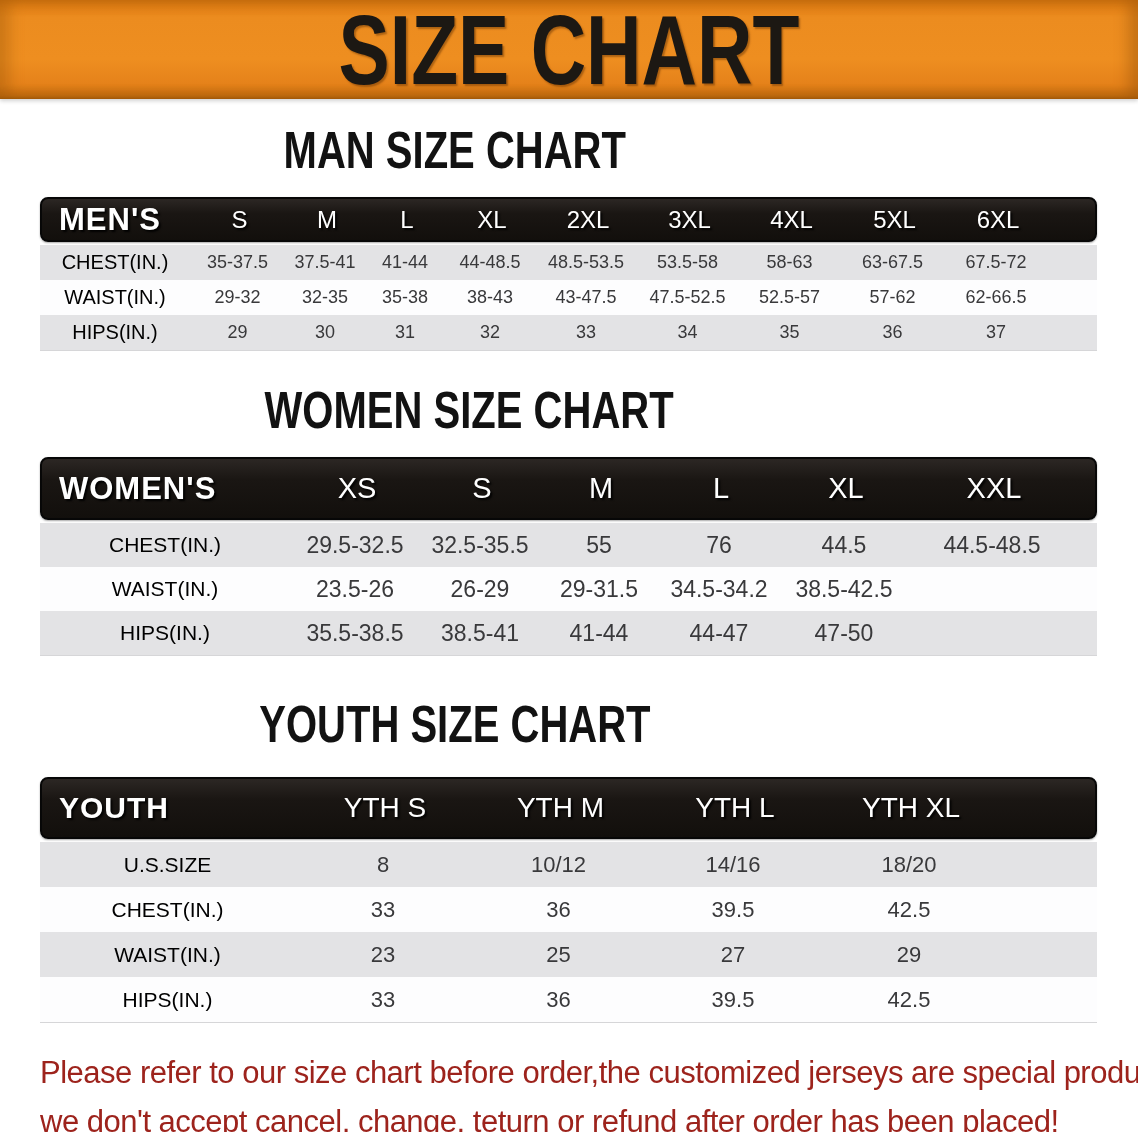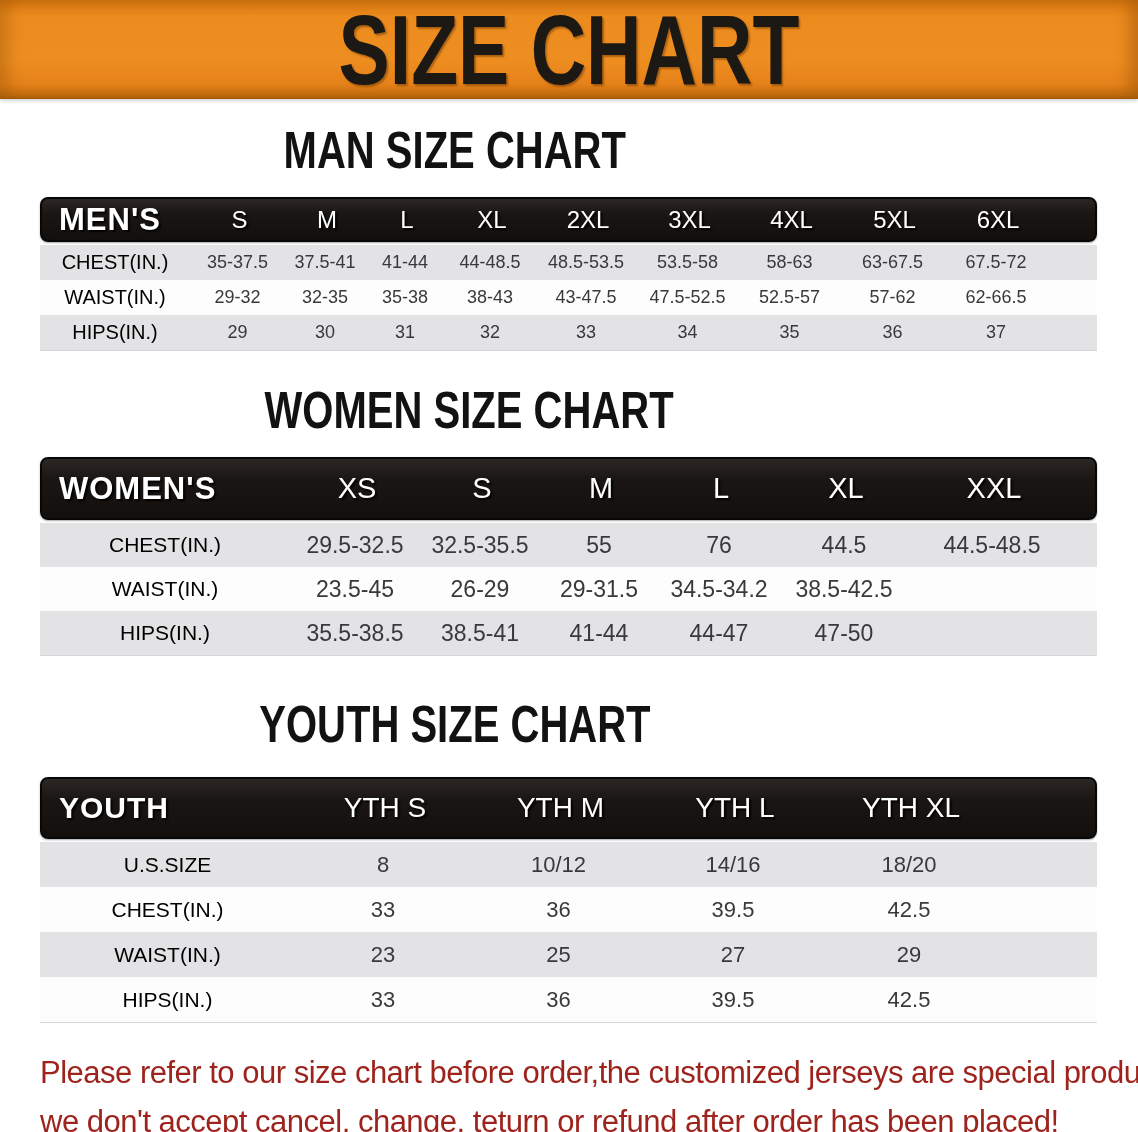--- a/index.html
+++ b/index.html
@@ -187,21 +187,21 @@
           <div class="cell">29.5-32.5</div>
           <div class="cell">32.5-35.5</div>
           <div class="cell">55</div>
           <div class="cell">76</div>
           <div class="cell">44.5</div>
           <div class="cell">44.5-48.5</div>
           <div class="cell"></div>
         </div>
         <div class="grid-row body-row">
           <div class="cell label-cell">WAIST(IN.)</div>
-          <div class="cell">23.5-45</div>
+          <div class="cell">23.5-26</div>
           <div class="cell">26-29</div>
           <div class="cell">29-31.5</div>
           <div class="cell">34.5-34.2</div>
           <div class="cell">38.5-42.5</div>
           <div class="cell"></div>
         </div>
         <div class="grid-row body-row">
           <div class="cell label-cell">HIPS(IN.)</div>
           <div class="cell">35.5-38.5</div>
           <div class="cell">38.5-41</div>

